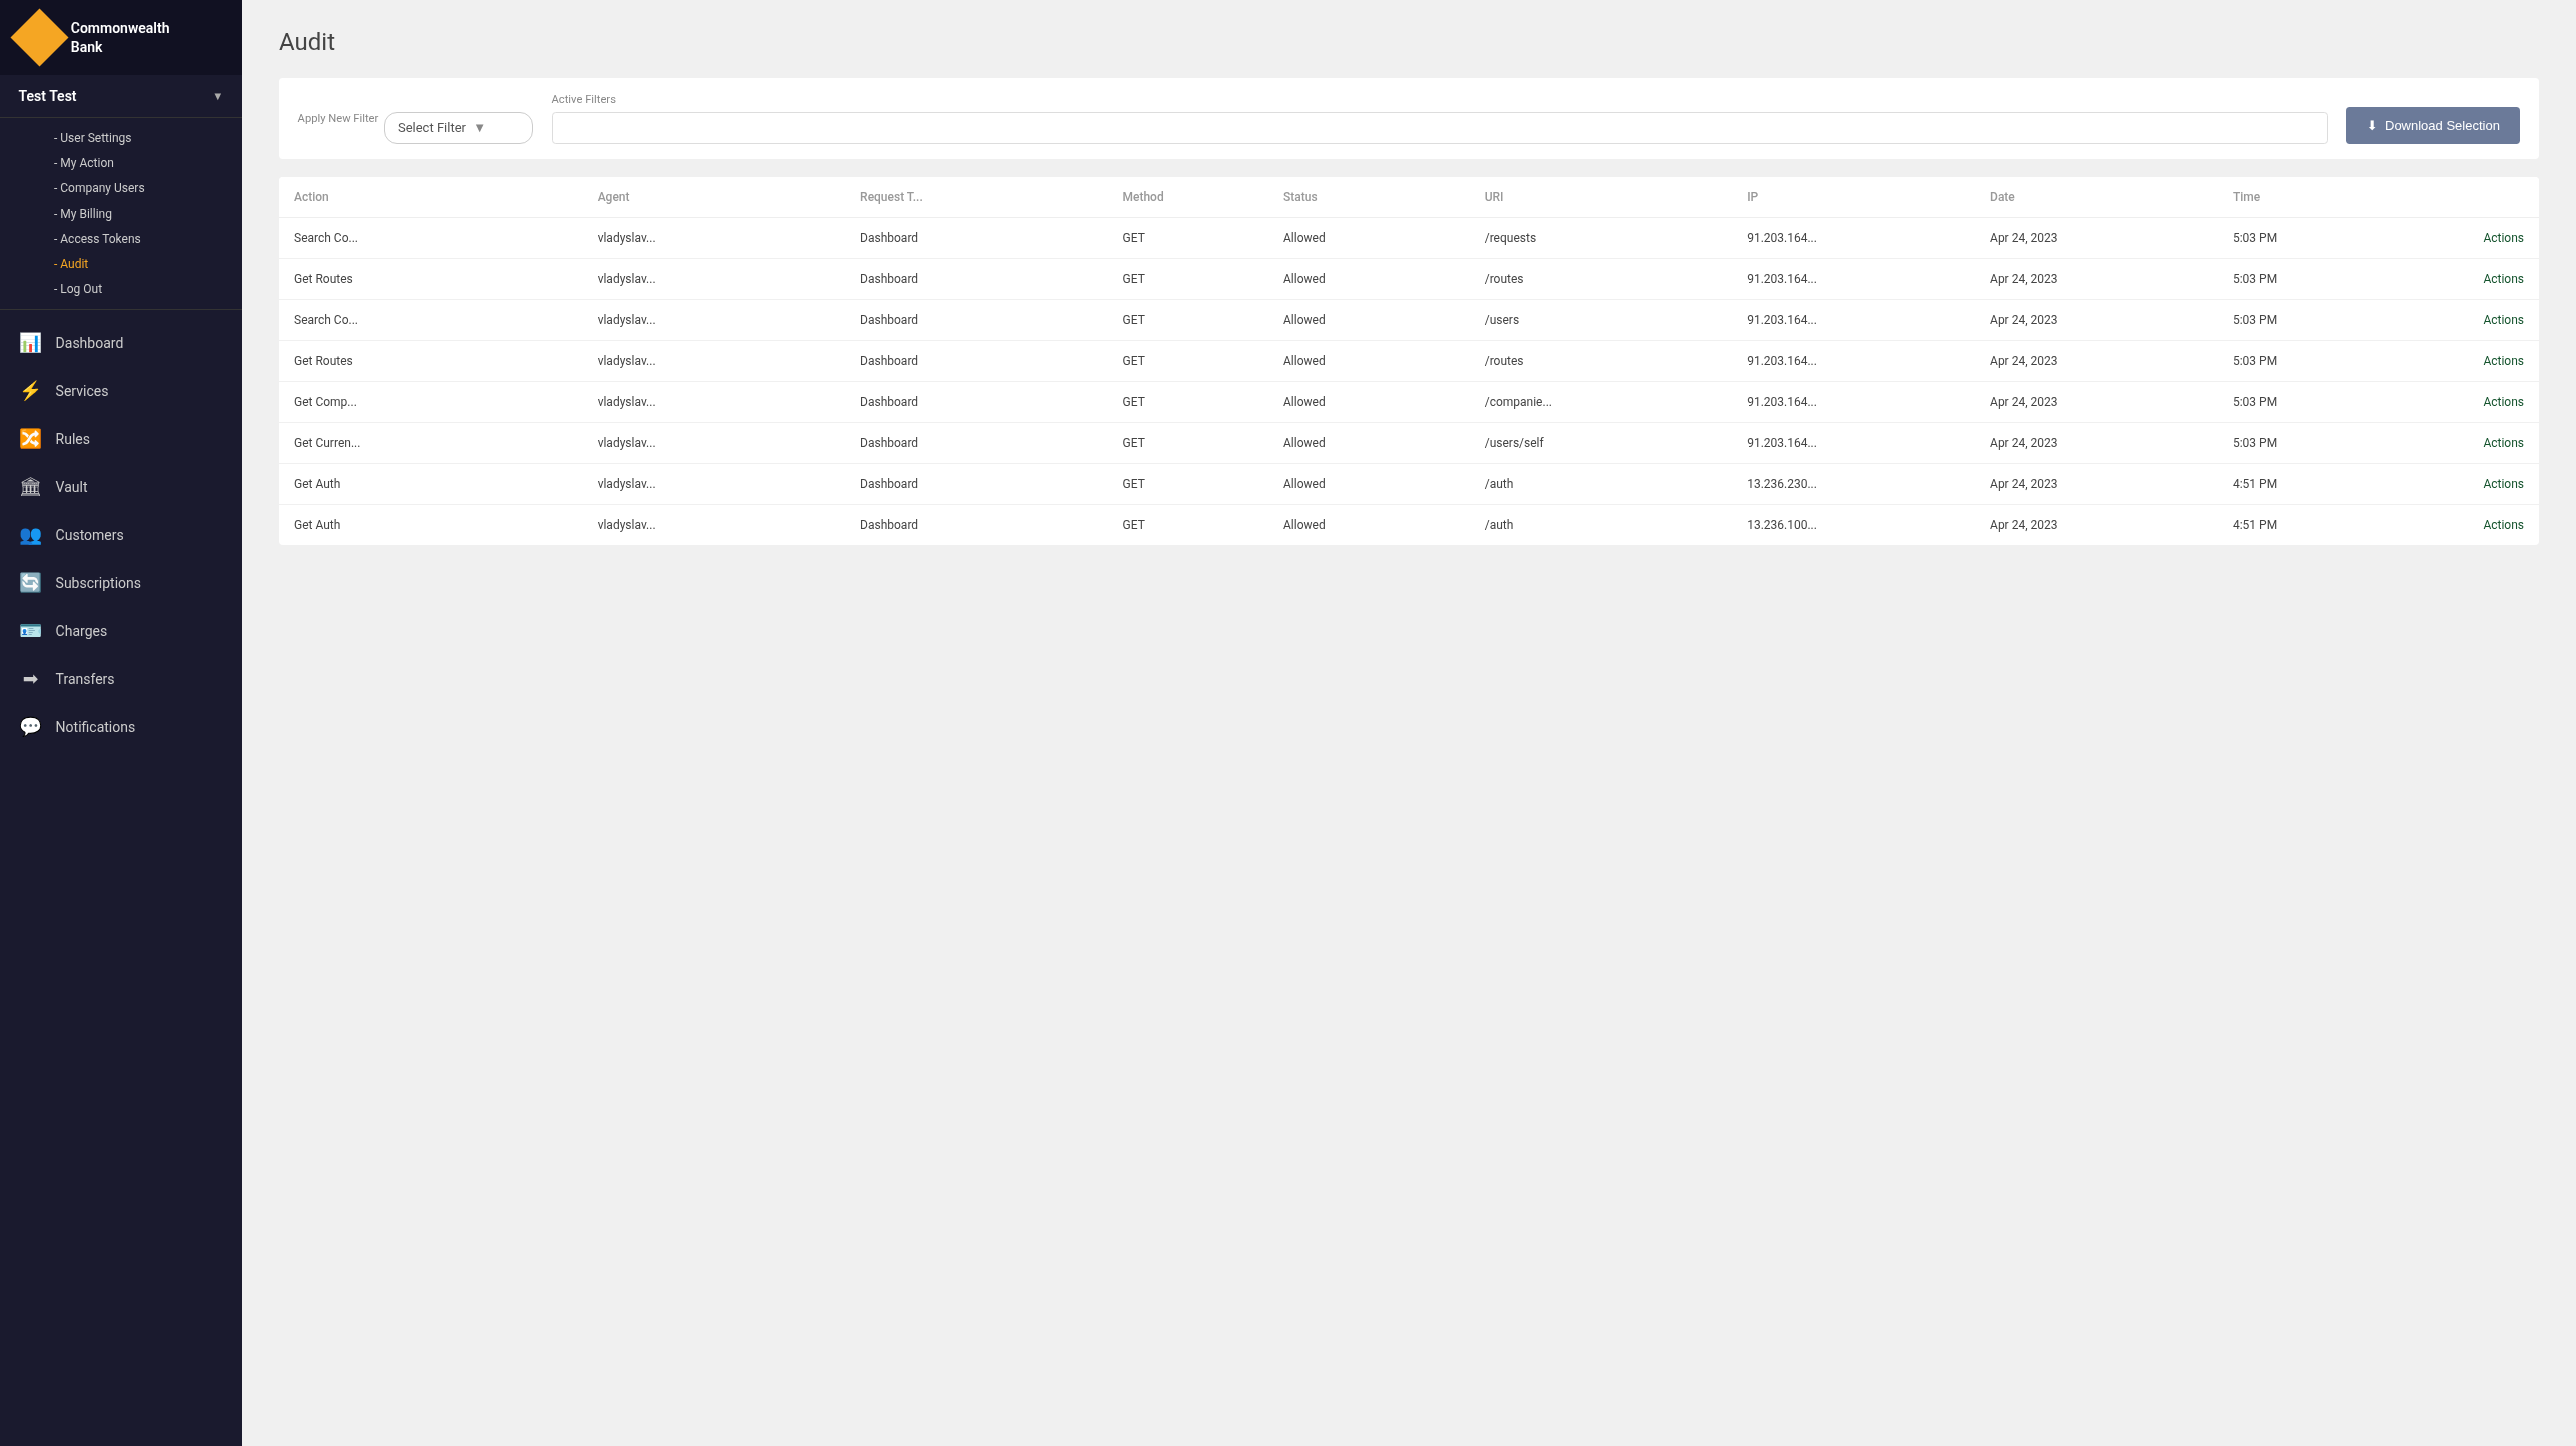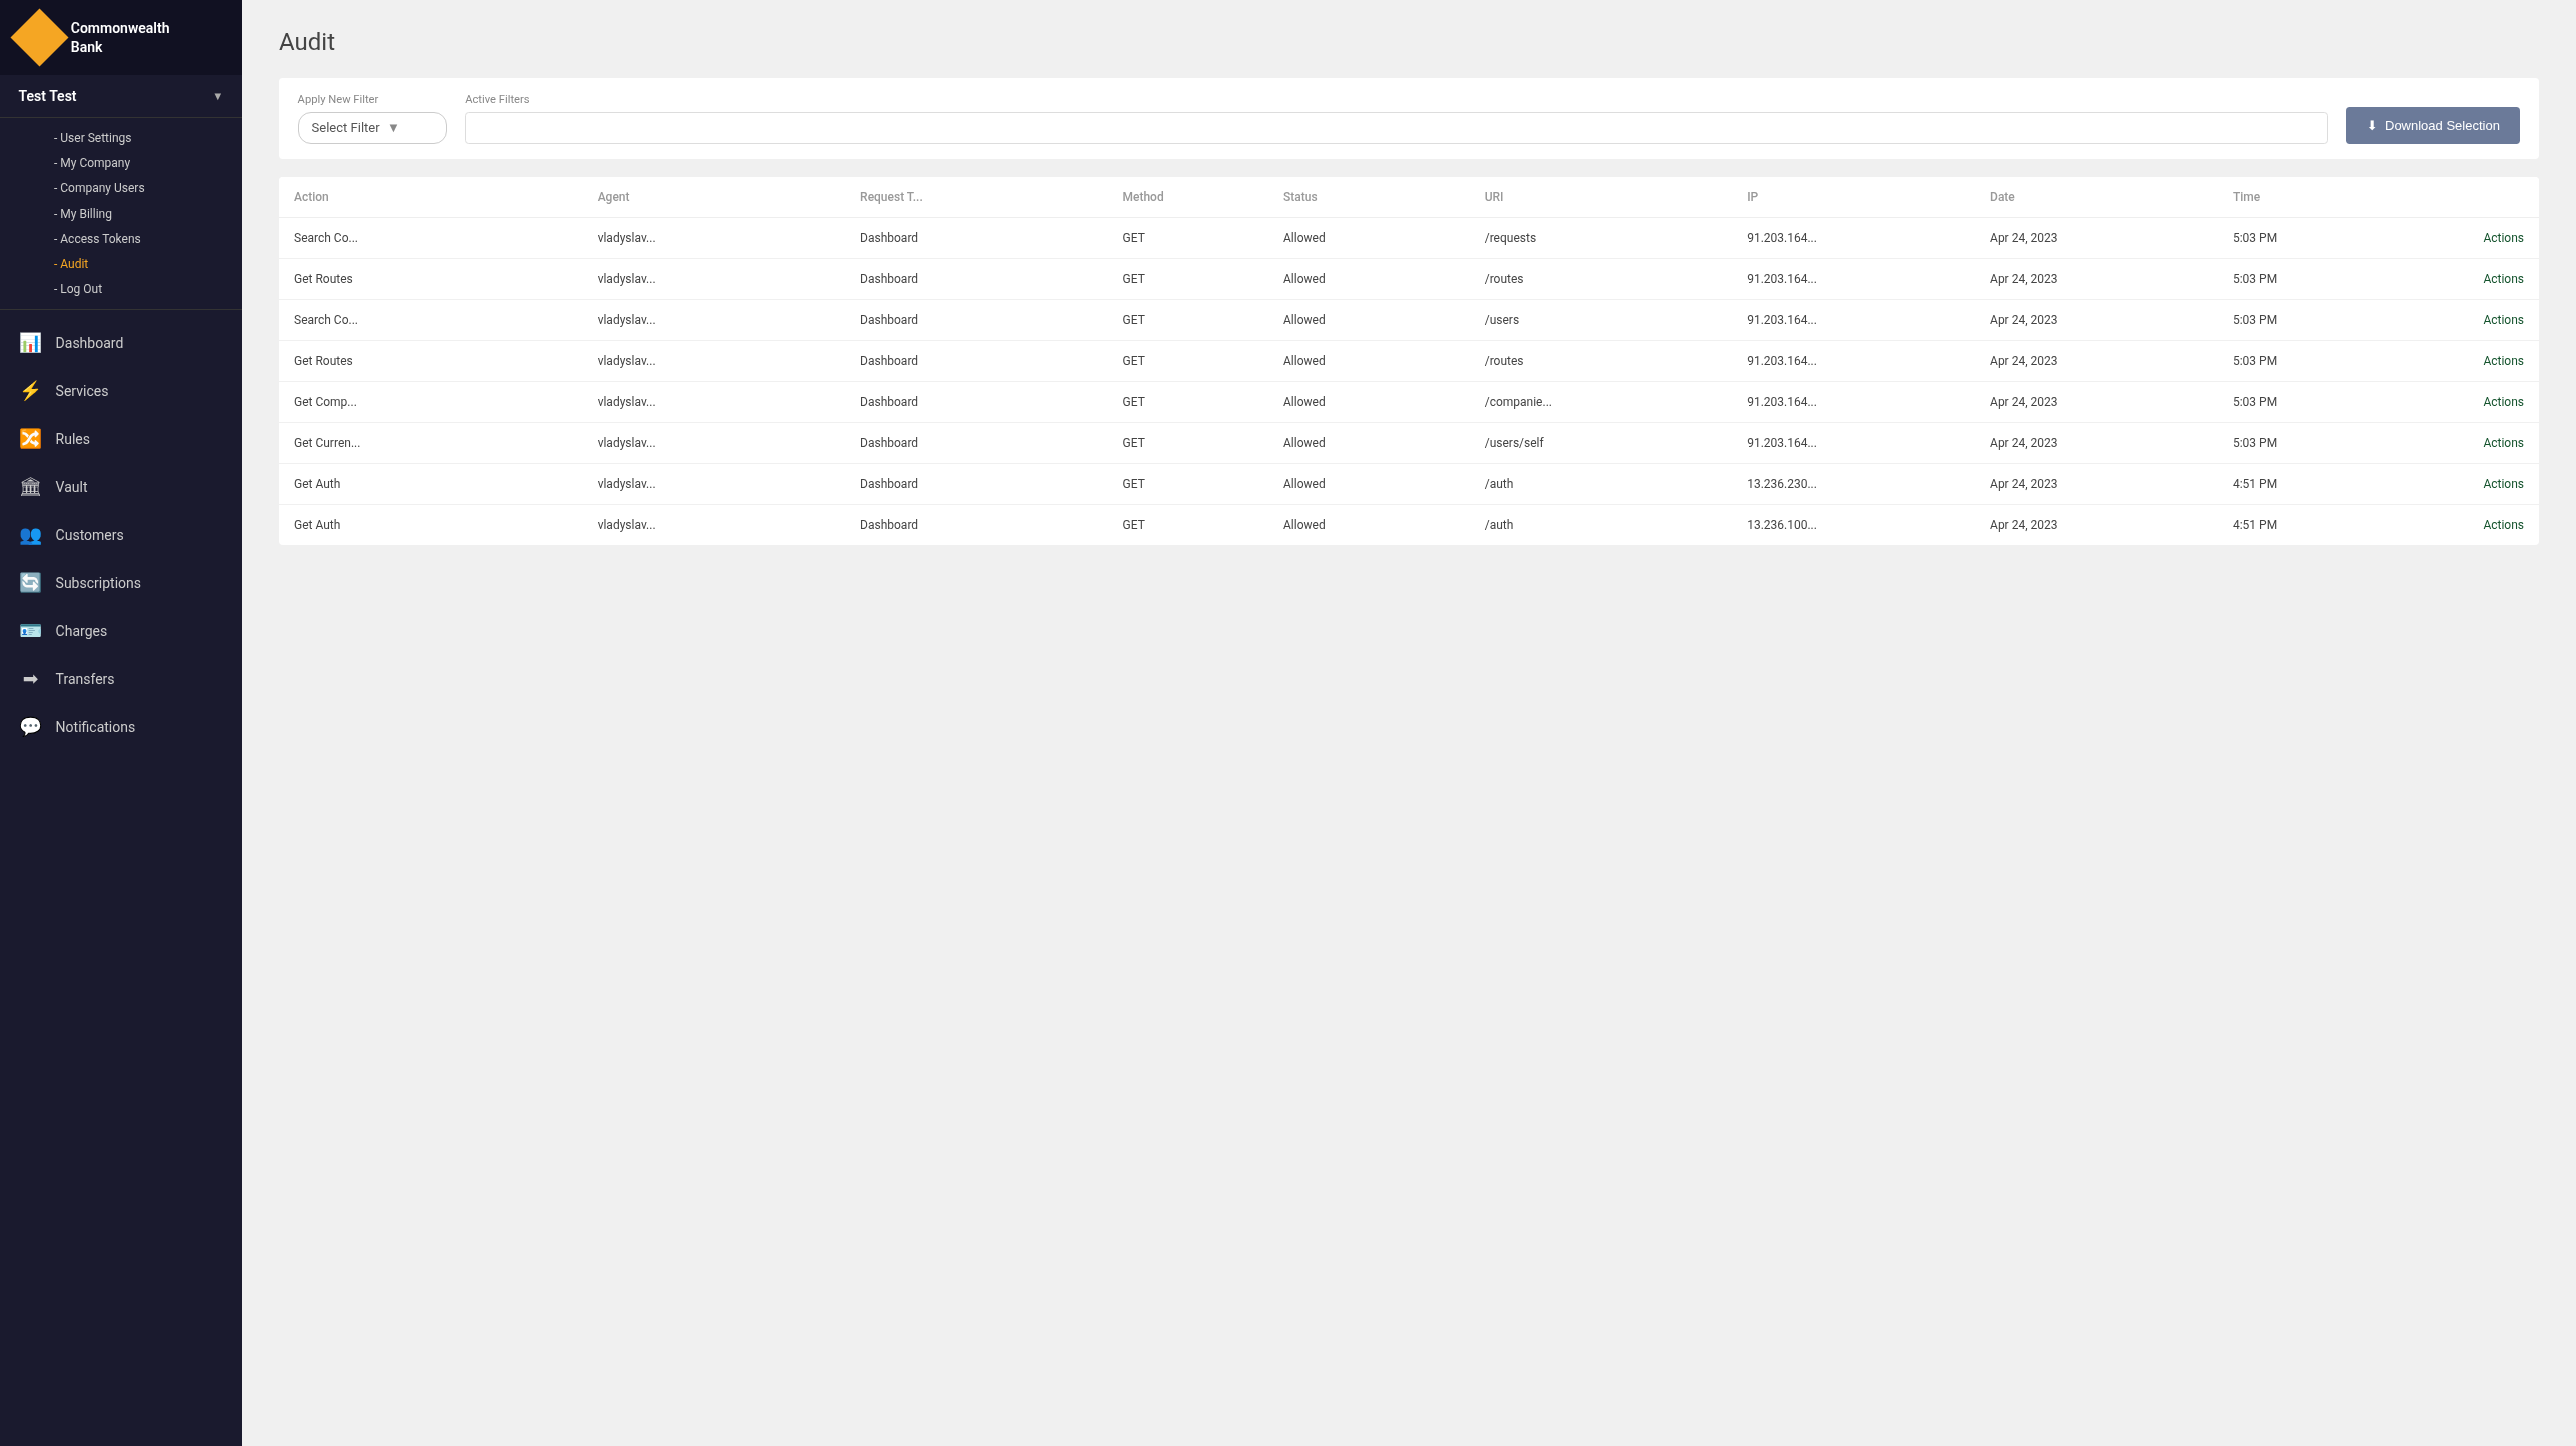--- a/index.html
+++ b/index.html
@@ -25,21 +25,21 @@
     .sidebar-nav-item .nav-label { font-size: 14px; }
 
     
     .main { flex: 1; overflow-y: auto; background: #f0f0f0; }
     .main-content { padding: 28px 37px; }
 
     .page-title { font-size: 24px; font-weight: 400; color: #444; margin-bottom: 22.3px; }
 
     
     .filter-bar { background: #fff; border-radius: 3.7px; padding: 15px 18.6px; margin-bottom: 18.6px; display: flex; align-items: flex-end; gap: 18.6px; flex-wrap: wrap; }
-    .filter-section { display: flex; flex-direction: column; gap: 5.6px; }
+    .filter-section { display: flex; gap: 5.6px; }
     .filter-label { font-size: 11.2px; color: #888; }
     .filter-select { display: flex; align-items: center; border: 0.9px solid #ccc; border-radius: 13px; padding: 7.4px 13px; background: #fff; cursor: pointer; gap: 7.4px; min-width: 149px; font-size: 13px; color: #555; }
     .filter-select .arrow { color: #888; }
 
     .active-filters-section { display: flex; flex-direction: column; gap: 5.6px; flex: 1; }
     .active-filters-input { border: 0.9px solid #ddd; border-radius: 3.7px; padding: 7.4px 13px; background: #fff; min-width: 279px; width: 100%; font-size: 13px; color: #555; }
 
     .download-btn { margin-left: auto; background: #6b7a99; color: #fff; border: none; border-radius: 3.7px; padding: 9.3px 20.5px; font-size: 13px; cursor: pointer; display: flex; align-items: center; gap: 7.4px; white-space: nowrap; height: 37px; }
 
     
@@ -72,21 +72,21 @@
     <div class="logo-text">Commonwealth<br>Bank</div>
   </div>
 
   <div class="sidebar-user">
     <span class="sidebar-user-name">Test Test</span>
     <span class="sidebar-user-arrow">▼</span>
   </div>
 
   <div class="sidebar-submenu">
   <a>- User Settings</a>
-      <a>- My Company</a>
+      <a>- My Action</a>
       <a>- Company Users</a>
       <a>- My Billing</a>
       <a>- Access Tokens</a>
       <a class="active">- Audit</a>
       <a>- Log Out</a>
     </div>
 
   <div class="sidebar-nav">
   <div class="sidebar-nav-item">
       <span class="nav-icon">📊</span>

